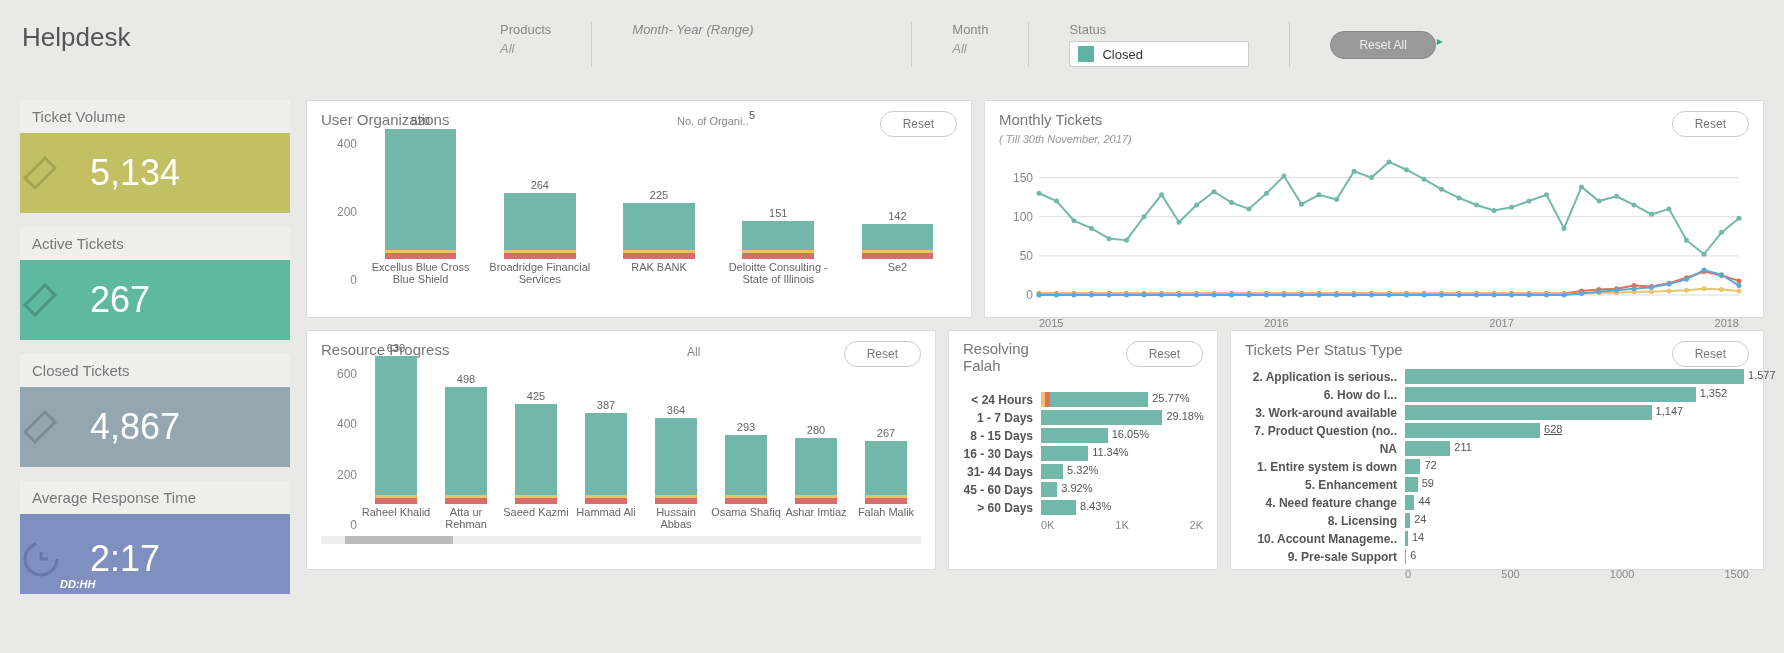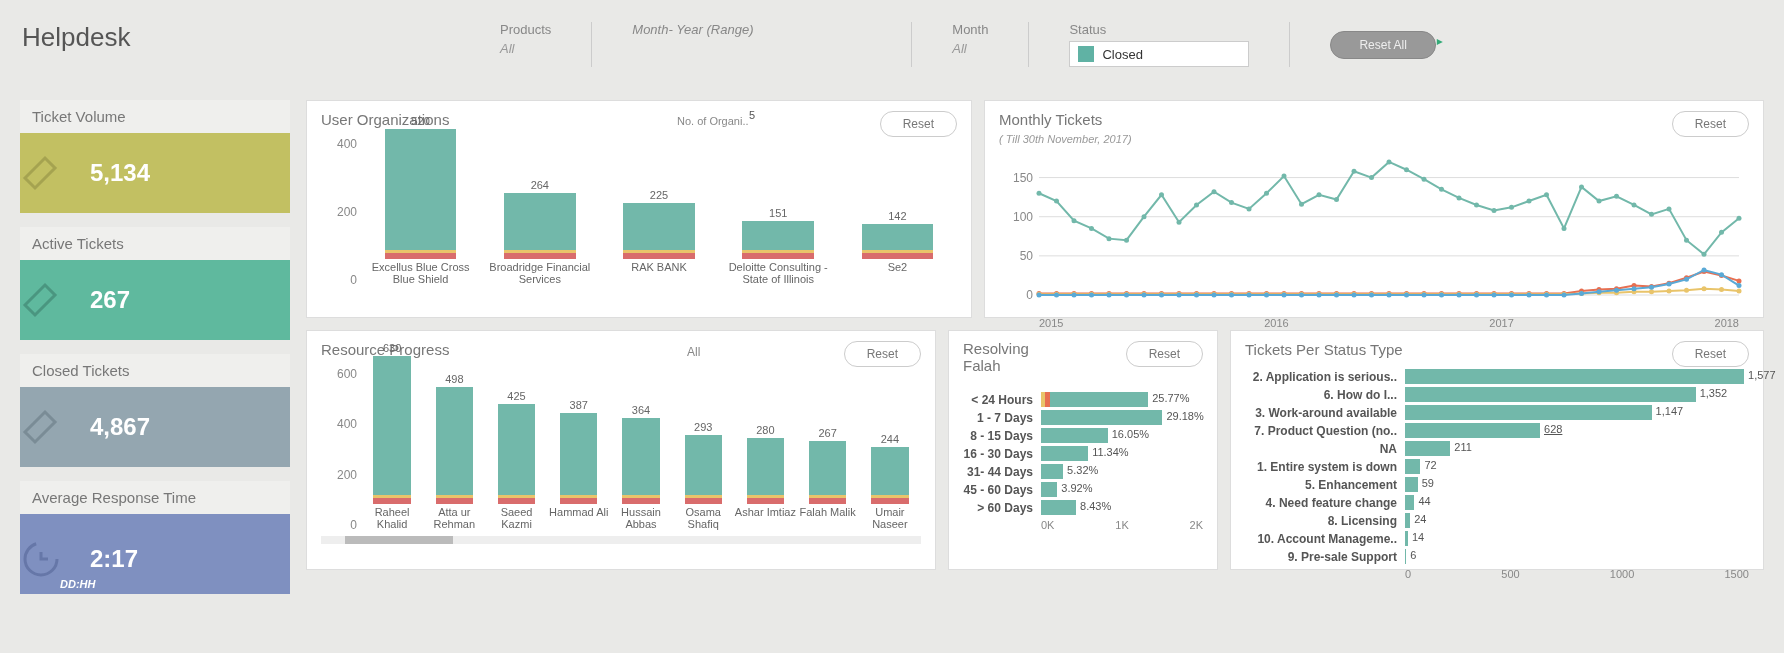--- a/index.html
+++ b/index.html
@@ -16,21 +16,21 @@
   .status-body{display:flex;align-items:center;background:#fff;border:1px solid #ccc;padding:4px 8px;width:180px;margin-top:4px}
   .status-sw{width:16px;height:16px;background:#60b2a4;margin-right:8px}
   .status-txt{font-size:13px;color:#333}
   .reset-all{background:#999;border:1px solid #888;border-radius:14px;padding:6px 28px;color:#eee;font-size:12px;cursor:pointer;position:relative}
   .reset-all:after{content:"▸";position:absolute;right:-2px;top:2px;width:0;height:0;color:#3a7;}
 
   .cards{position:absolute;left:20px;top:100px;width:270px}
   .card-lbl{font-size:15px;color:#777;padding:8px 12px;background:#efefed}
   .card{height:80px;display:flex;align-items:center;color:#fff;margin-bottom:14px}
   .card .ic{width:70px;text-align:center}
-  .card .val{font-size:24px;font-weight:700}
+  .card .val{font-size:36px;font-weight:400}
   .card.c1{background:#c2c062}
   .card.c2{background:#5fb99e}
   .card.c3{background:#94a6b0}
   .card.c4{background:#7f90c0}
   .ddhh{font-size:11px;font-style:italic;font-weight:700;margin-top:-2px;margin-left:40px}
 
   .panel{position:absolute;background:#fff;border:1px solid #ddd;padding:10px 14px}
   .ptitle{font-size:15px;color:#777}
   .psub{font-size:11px;font-style:italic;color:#999}
   .reset-btn{position:absolute;right:14px;top:10px;border:1px solid #ccc;border-radius:14px;padding:5px 22px;background:#fff;font-size:12px;color:#777;cursor:pointer}
@@ -447,28 +447,20 @@
           <div class="bar-cat">Ashar Imtiaz</div>
         </div>
         <div class="bar-col">
           <div class="bar-val">267</div>
           <div class="bar" style="height: 62.9357px;">
             <div class="base1"></div>
             <div class="base2"></div>
           </div>
           <div class="bar-cat">Falah Malik</div>
         </div>
-        <div class="bar-col">
-          <div class="bar-val">244</div>
-          <div class="bar" style="height: 57.5143px;">
-            <div class="base1"></div>
-            <div class="base2"></div>
-          </div>
-          <div class="bar-cat">Umair Naseer</div>
-        </div>
       </div>
     </div>
   <div class="scrollbar">
       <div class="scrollthumb" style="left:4%;width:18%"></div>
     </div>
 </div>
 
 <div class="panel" style="left:948px;top:330px;width:270px;height:240px">
   <div style="display:flex;justify-content:space-between;align-items:flex-start">
     <span class="ptitle" style="width:100px;line-height:1.1">Resolving Falah</span>

